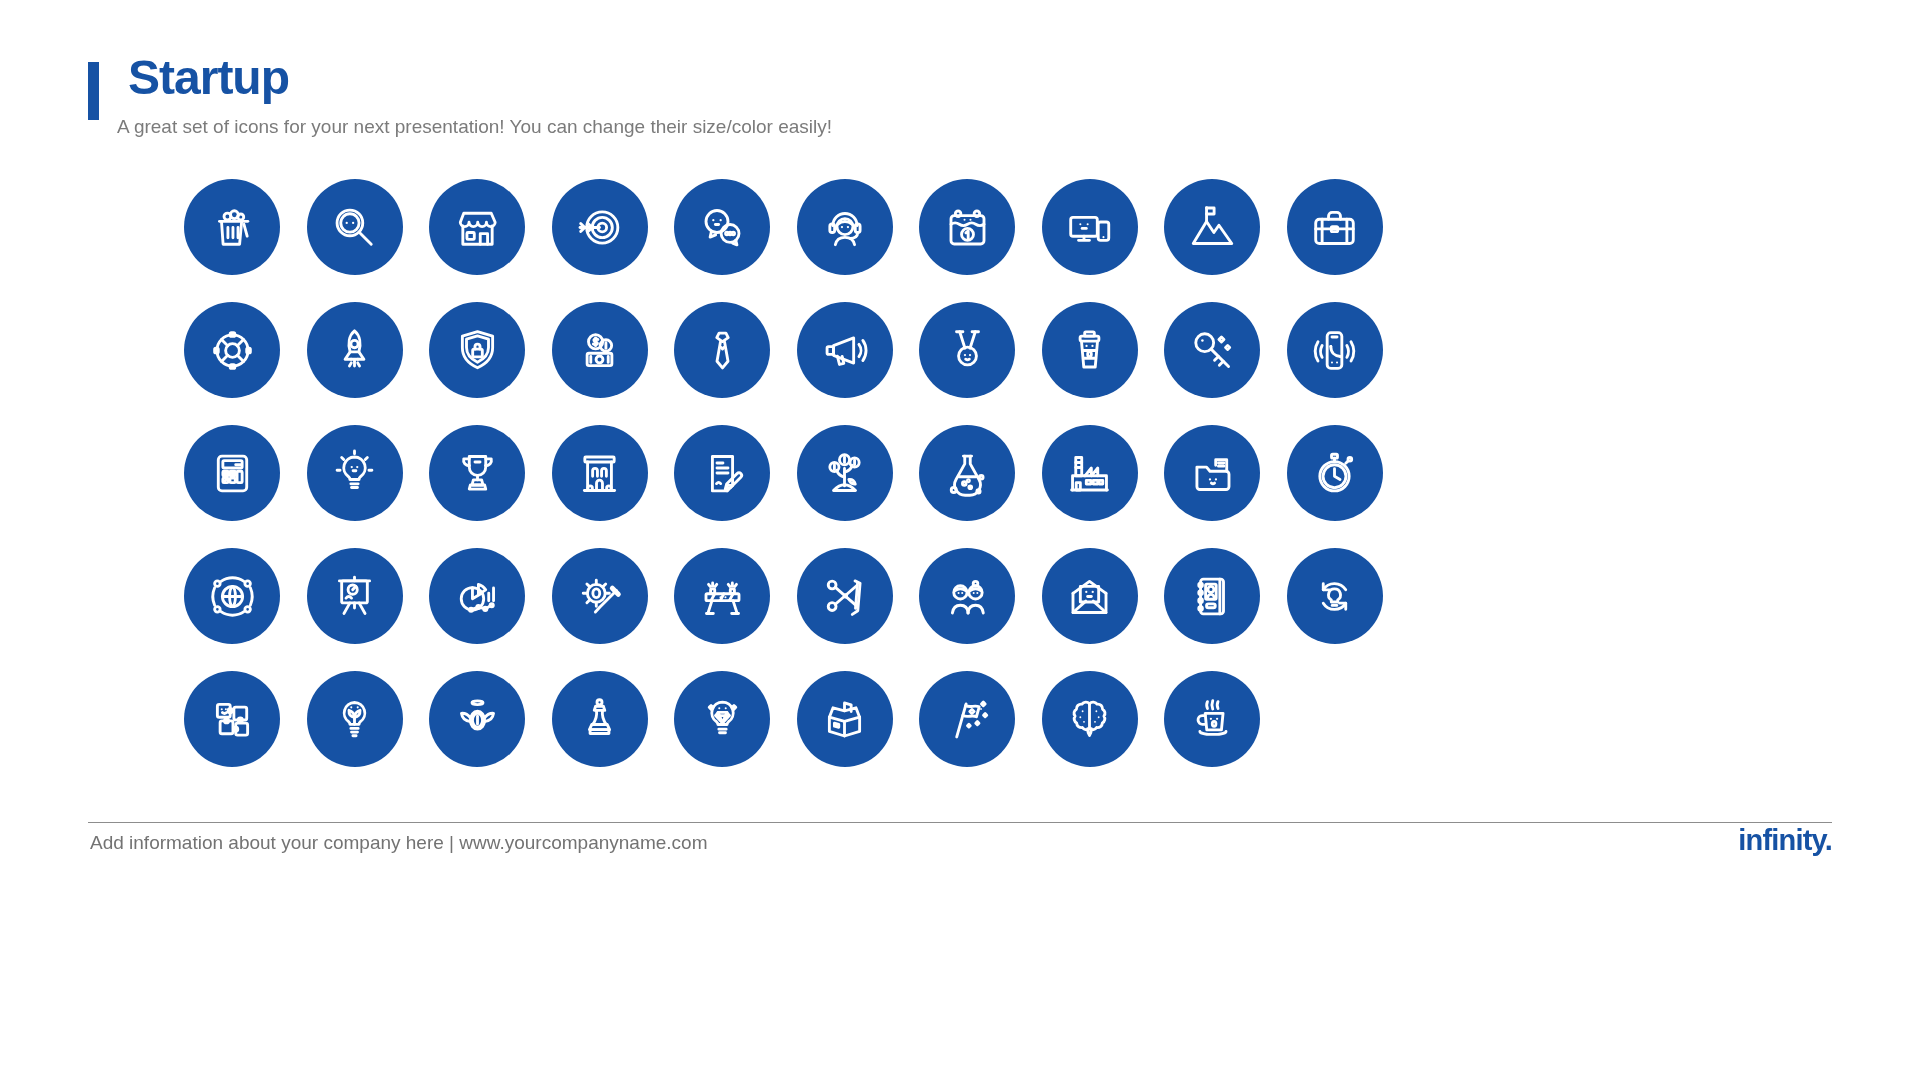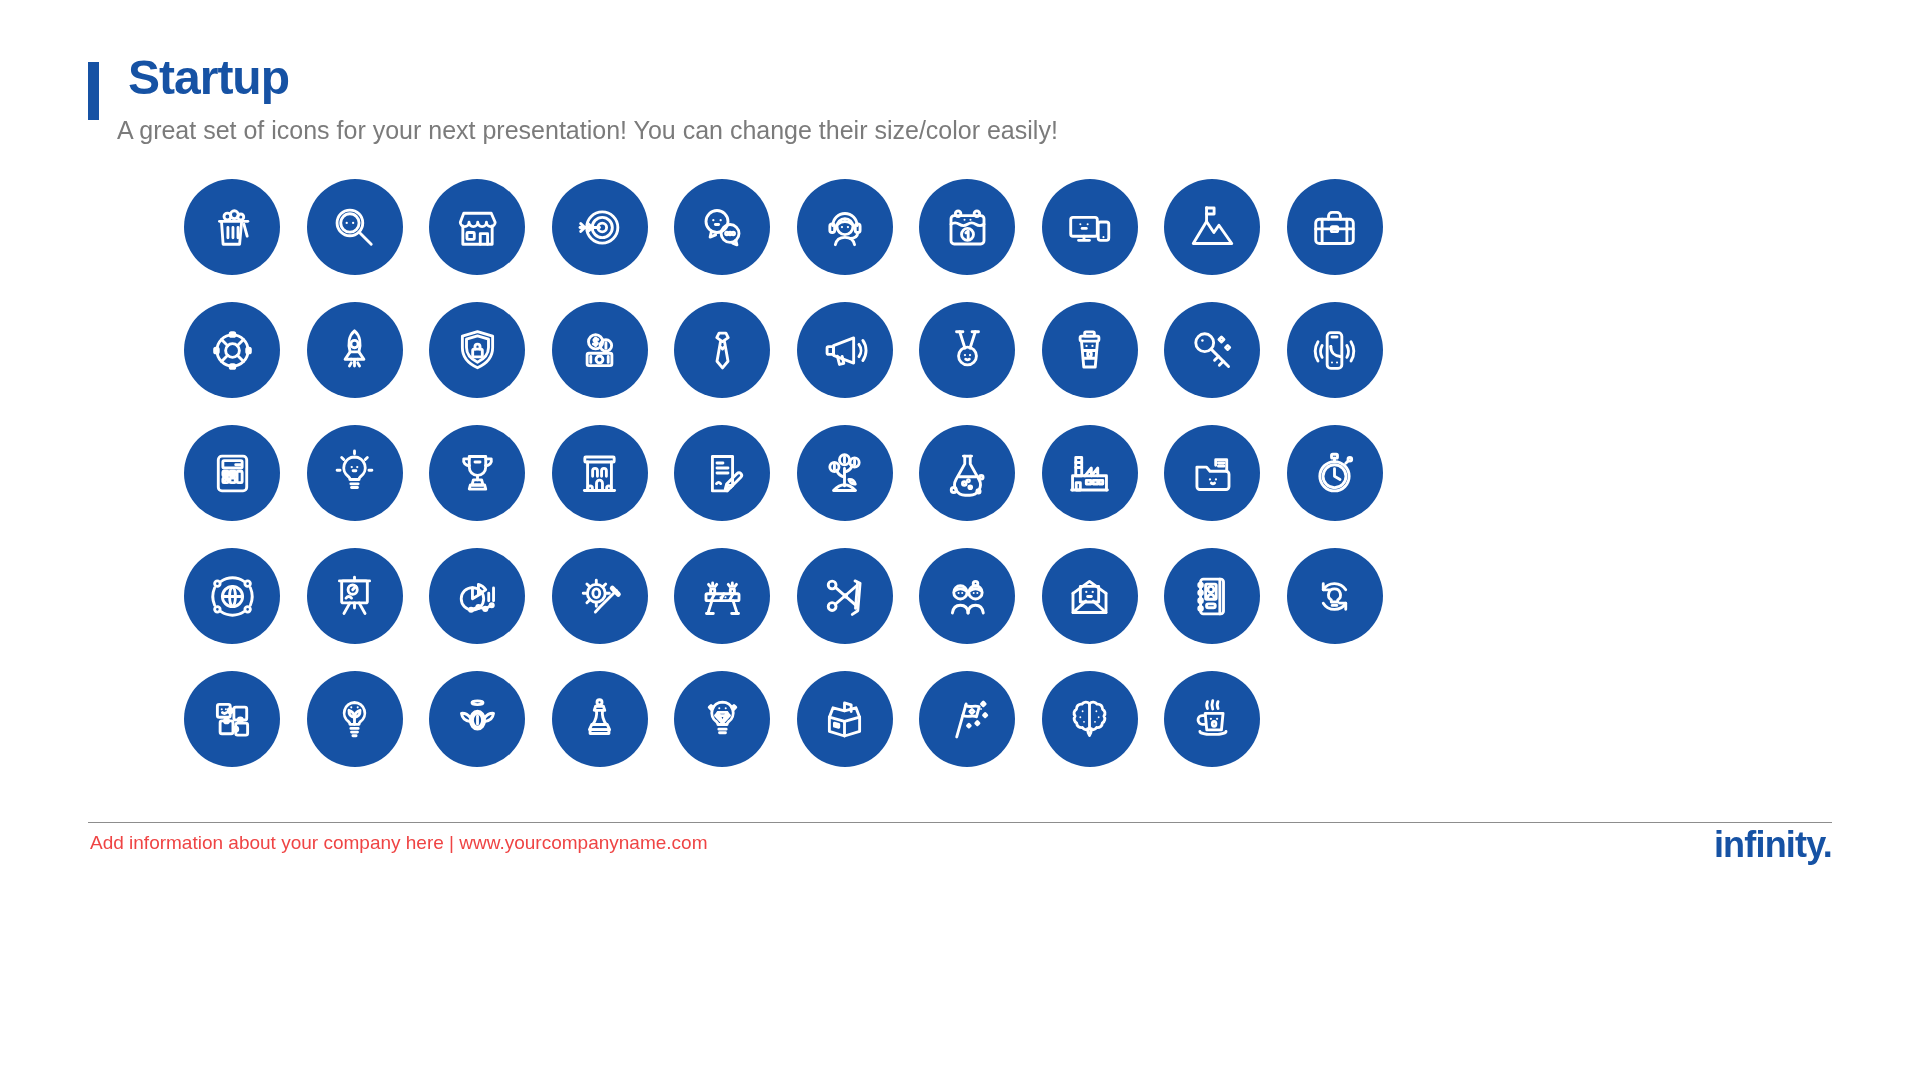--- a/index.html
+++ b/index.html
@@ -2,32 +2,32 @@
 <html style="--accent: #1652A4; --circle: #1652A4;"><head>
 <meta charset="utf-8">
 <style>
   html,body{margin:0;padding:0;}
   body{width:1920px;height:1080px;overflow:hidden;background:#fff;
        font-family:"Liberation Sans", sans-serif;position:relative;}
   :root{--accent:#1652A4;--circle:#1652A4;}
   .accent-bar{position:absolute;left:88px;top:62px;width:11px;height:58px;background:var(--accent);}
   .title{position:absolute;left:128px;top:50px;font-size:48px;font-weight:800;
          color:var(--accent);letter-spacing:-1px;margin:0;}
-  .subtitle{position:absolute;left:117px;top:116px;font-size:25px;color:#7b7b7b;margin:0;}
+  .subtitle{position:absolute;left:117px;top:116px;font-size:19px;color:#7b7b7b;margin:0;}
   .icon-grid{position:absolute;left:184px;top:179px;display:grid;
              grid-template-columns:repeat(10,96px);grid-auto-rows:96px;
              column-gap:26.5px;row-gap:27px;}
   .circle{width:96px;height:96px;border-radius:50%;background:var(--circle);
           display:flex;align-items:center;justify-content:center;}
   .circle svg{width:55px;height:55px;stroke:#fff;fill:none;stroke-width:1.25;
               stroke-linecap:round;stroke-linejoin:round;}
   .circle svg .d{fill:#fff;stroke:none;}
   .footer-rule{position:absolute;left:88px;top:822px;width:1744px;height:1px;background:#8d8d8d;}
-  .footer-info{position:absolute;left:90px;top:832px;font-size:19px;color:#ef4444;margin:0;}
-  .brand{position:absolute;right:88px;top:824px;font-size:36px;font-weight:800;
+  .footer-info{position:absolute;left:90px;top:832px;font-size:19px;color:#737373;margin:0;}
+  .brand{position:absolute;right:88px;top:824px;font-size:29px;font-weight:800;
          color:var(--accent);letter-spacing:-0.8px;margin:0;}
 </style>
 </head>
 <body>
 
 <div>
   <div class="accent-bar"></div>
   <h1 class="title">Startup</h1>
   <p class="subtitle">A great set of icons for your next presentation! You can change their size/color easily!</p>
 

